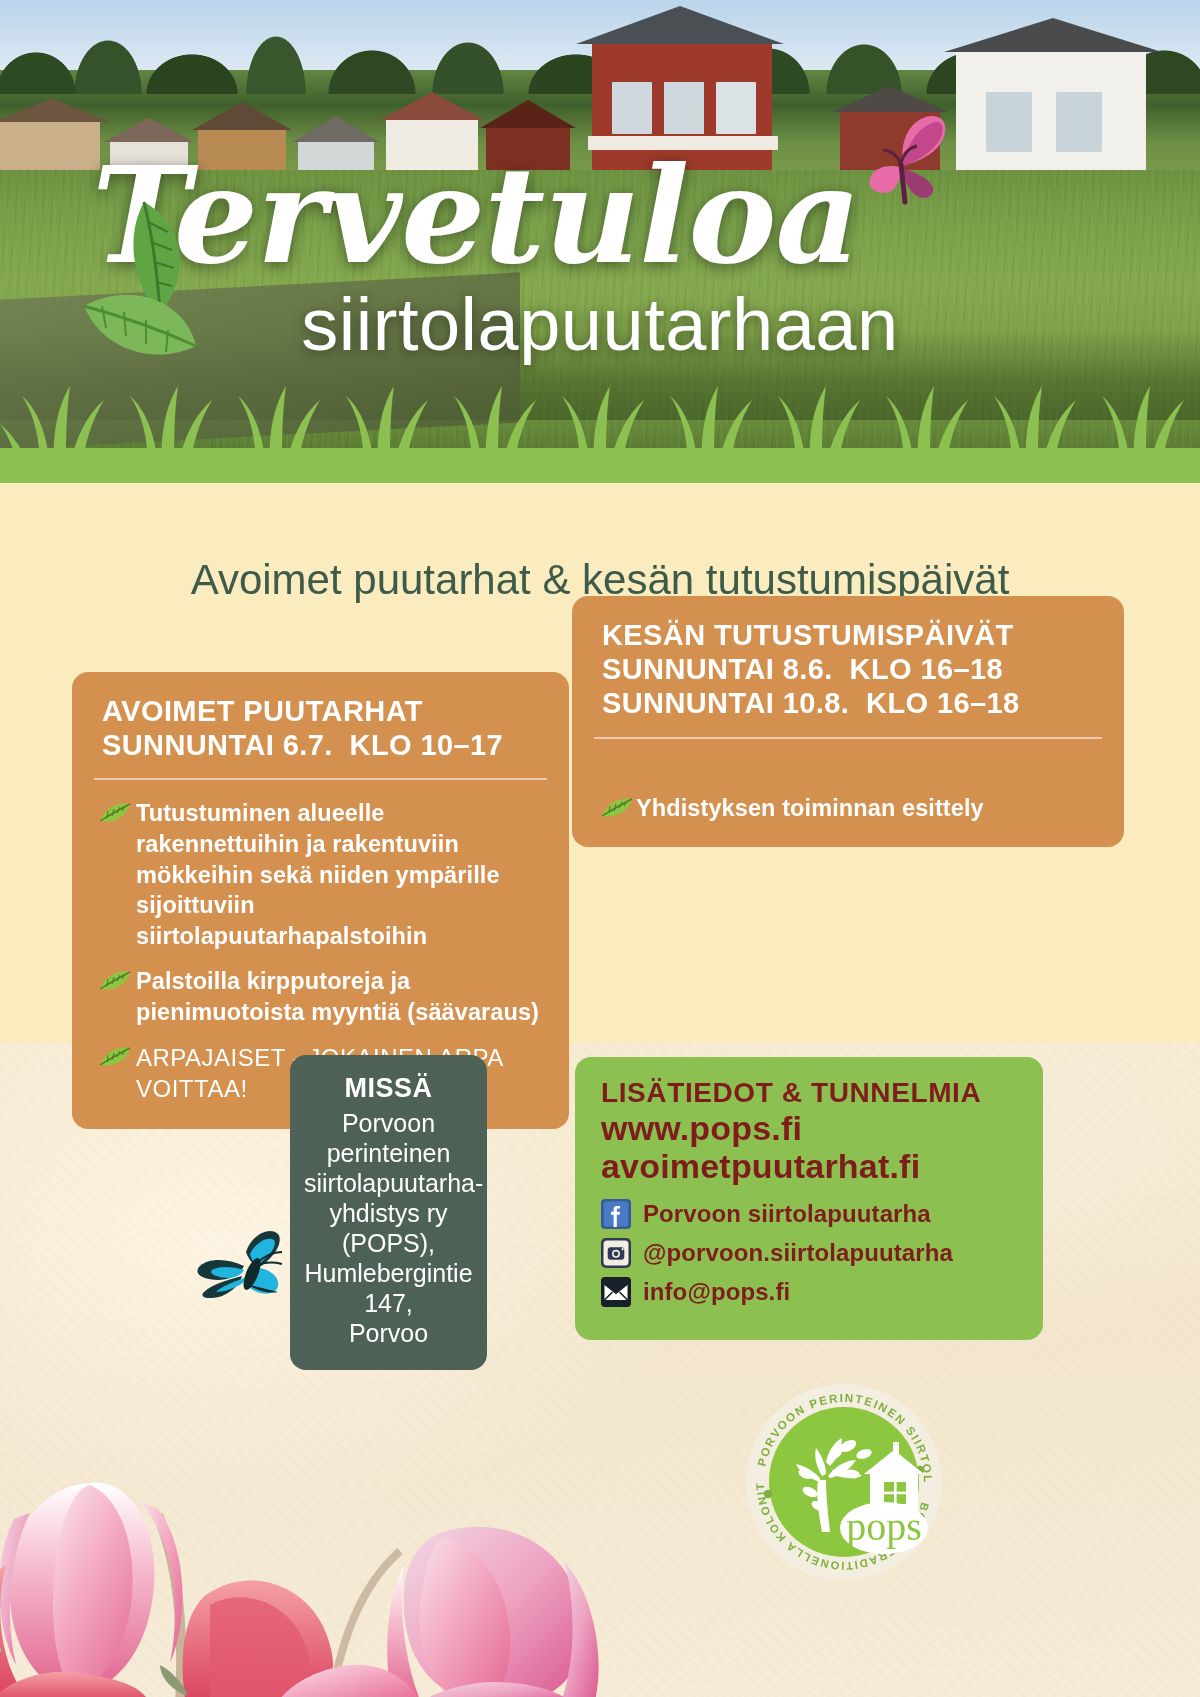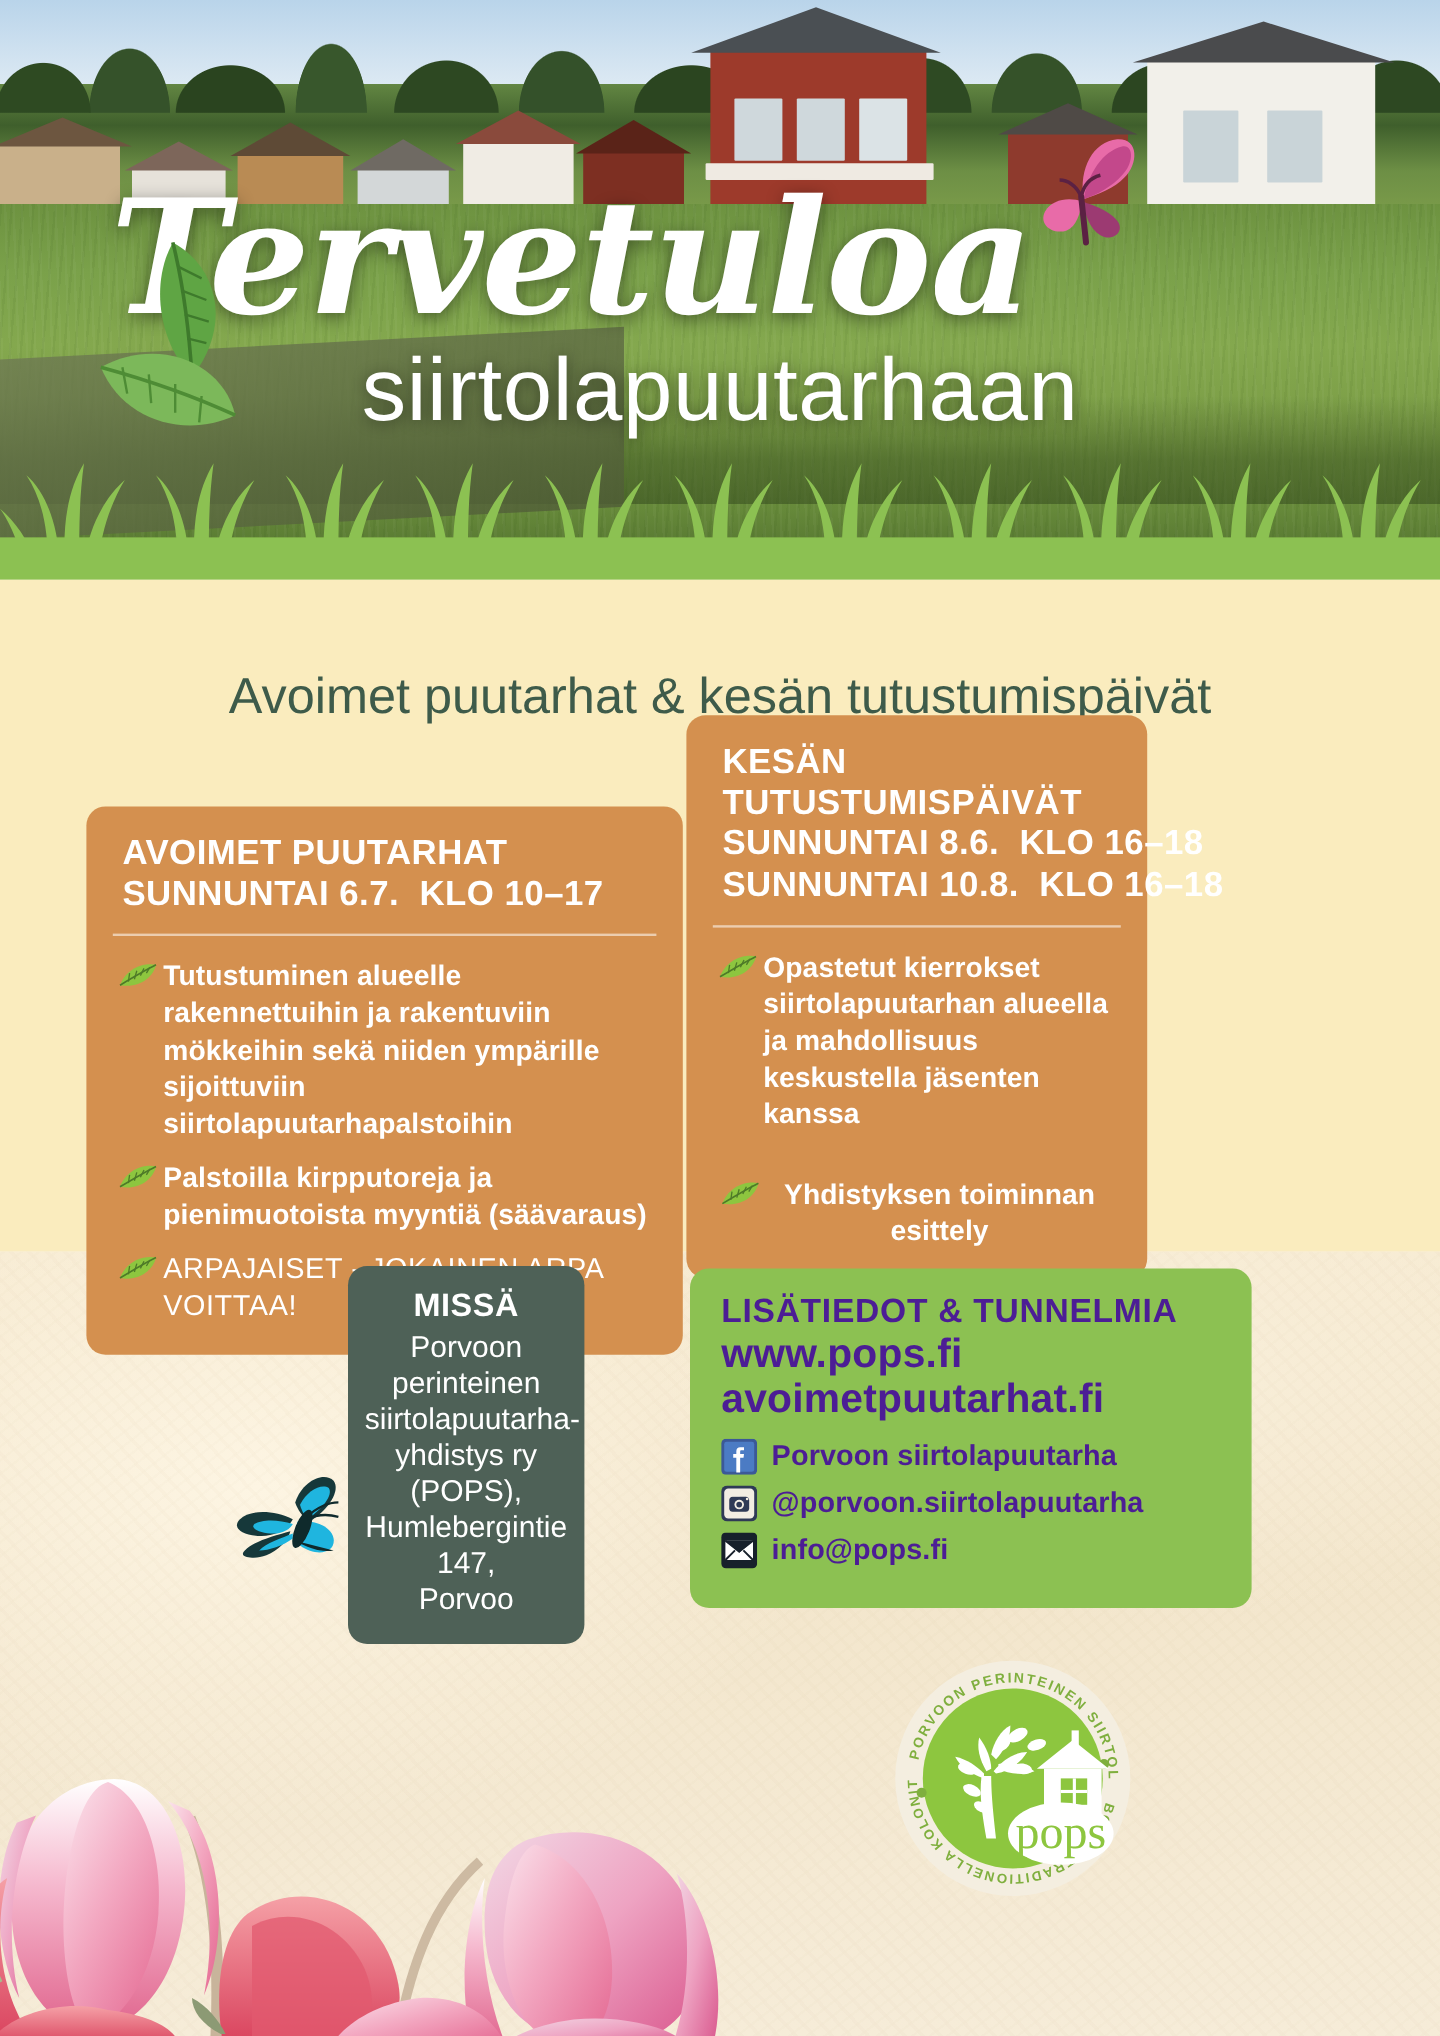--- a/index.html
+++ b/index.html
@@ -119,35 +119,35 @@
   .card-hd .l2{white-space:pre;}
   .hr{height:2px;background:rgba(255,255,255,.55);margin:0 22px;}
   .bullets{padding:18px 26px 24px 26px;}
   .bullet{display:flex;align-items:flex-start;margin-bottom:15px;}
   .bullet:last-child{margin-bottom:0;}
   .bullet .lf{flex:0 0 38px;margin-top:4px;}
   .bullet .tx{font-size:23.5px;line-height:1.30;font-weight:700;letter-spacing:.1px;}
   .bullet .tx.caps{font-weight:400;letter-spacing:.5px;font-size:24px;}
 
   #card-left{left:72px;top:628px;width:497px;margin-top:44px;}
-  #card-right{left:572px;top:596px;width:384px;}
+  #card-right{left:572px;top:596px;width:552px;}
 
   
   #card-missa{
     position:absolute;left:290px;top:1055px;width:197px;
     background:#4E6157;border-radius:16px;z-index:5;color:#fff;
     text-align:center;padding:18px 14px 22px 14px;
   }
   #card-missa .hd{font-weight:bold;font-size:27px;letter-spacing:.5px;margin-bottom:4px;}
   #card-missa .ln{font-size:25px;line-height:1.20;font-weight:400;}
 
   
   #card-contact{
     position:absolute;left:575px;top:1057px;width:468px;
-    background:#8CC152;border-radius:16px;z-index:5;color:#4c1d95;
+    background:#8CC152;border-radius:16px;z-index:5;color:#7f1d1d;
     padding:20px 24px 24px 26px;
   }
   #card-contact .hd{font-weight:bold;font-size:28px;letter-spacing:.6px;}
   #card-contact .url{font-weight:bold;font-size:34px;line-height:1.12;letter-spacing:.2px;}
   .social{margin-top:14px;}
   .srow{display:flex;align-items:center;margin-bottom:9px;}
   .srow .ico{flex:0 0 30px;height:30px;margin-right:12px;}
   .srow .lb{font-weight:bold;font-size:24px;letter-spacing:.1px;}
 
   
@@ -340,30 +340,20 @@
   </div>
 
   <div class="card" id="card-right">
     <div class="card-hd">
       <div>KESÄN TUTUSTUMISPÄIVÄT</div>
       <div class="l2">SUNNUNTAI 8.6.  KLO 16–18</div>
       <div class="l2">SUNNUNTAI 10.8.  KLO 16–18</div>
     </div>
     <div class="hr"></div>
     <div class="bullets">
-      <div class="bullet">
-        <span class="lf">
-          <svg width="34" height="22" viewBox="0 0 34 22">
-              <path d="M2 19 C8 3 24 0 32 2 C30 12 18 22 2 19Z" fill="#8DC63F"></path>
-              <path d="M2 19 C12 13 24 6 32 2" stroke="#4E7A28" stroke-width="1.4" fill="none"></path>
-              <path d="M9 16 L10 9 M14 14 L16 7 M19 11 L22 5 M24 9 L27 4" stroke="#4E7A28" stroke-width="1.1" fill="none"></path>
-            </svg>
-        </span>
-        <span class="tx">Opastetut kierrokset siirtolapuutarhan alueella ja mahdollisuus keskustella jäsenten kanssa</span>
-      </div>
       <div class="bullet" style="margin-top:36px;text-align:center;">
         <span class="lf">
           <svg width="34" height="22" viewBox="0 0 34 22">
               <path d="M2 19 C8 3 24 0 32 2 C30 12 18 22 2 19Z" fill="#8DC63F"></path>
               <path d="M2 19 C12 13 24 6 32 2" stroke="#4E7A28" stroke-width="1.4" fill="none"></path>
               <path d="M9 16 L10 9 M14 14 L16 7 M19 11 L22 5 M24 9 L27 4" stroke="#4E7A28" stroke-width="1.1" fill="none"></path>
             </svg>
         </span>
         <span class="tx">Yhdistyksen toiminnan esittely</span>
       </div>

